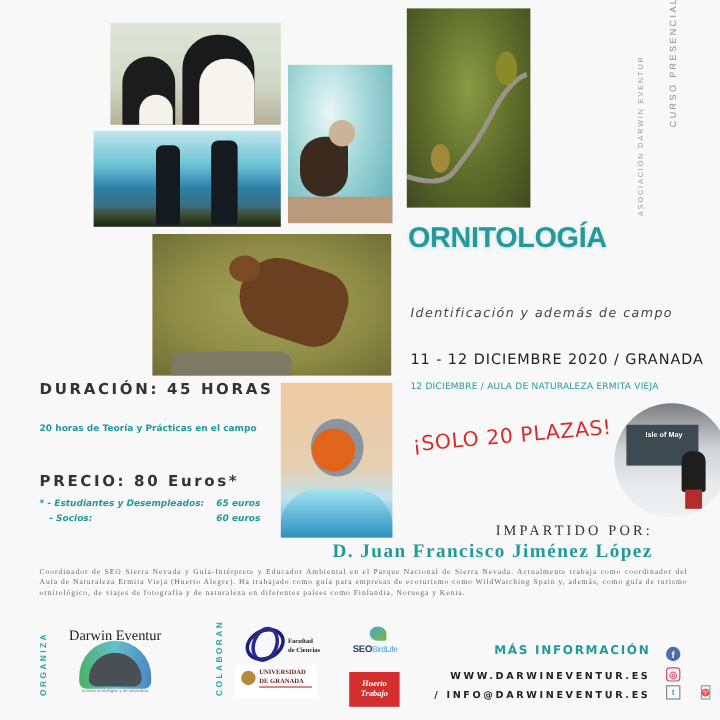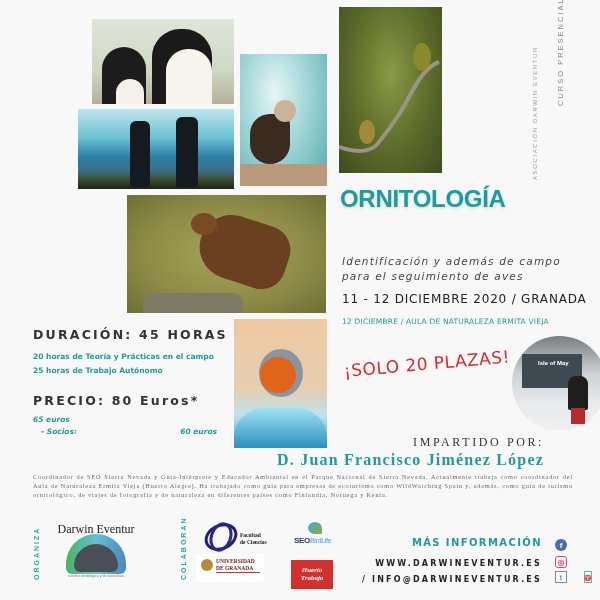--- a/index.html
+++ b/index.html
@@ -55,21 +55,21 @@
   .v-organiza { left:33px; top:580px; font-size:7px; letter-spacing:2px; color:#2aa6a6; font-weight:bold; }
   .v-colaboran { left:180px; top:580px; font-size:7px; letter-spacing:2px; color:#2aa6a6; font-weight:bold; }
 
   
   .title { position:absolute; left:340px; top:184px; font-family:"Liberation Sans", sans-serif; font-weight:bold; font-size:24px; line-height:29px; color:#23999b; letter-spacing:-0.3px; text-shadow:0 1px 3px rgba(35,153,155,0.25); }
   .subtitle { position:absolute; left:342px; top:254px; font-size:10.5px; line-height:15px; font-style:italic; letter-spacing:1.2px; color:#444; font-family:"DejaVu Sans", sans-serif; font-weight:300; }
   .dates { position:absolute; left:342px; top:292px; font-size:12px; letter-spacing:0.8px; color:#222; font-family:"DejaVu Sans", sans-serif;text-align:right; }
   .date-lines { position:absolute; left:342px; top:316px; font-size:7.5px; line-height:11px; color:#23999b; font-family:"DejaVu Sans", sans-serif; letter-spacing:0.2px; }
 
   
-  .dur-title { position:absolute; left:33px; top:327px; font-size:12.5px; font-weight:bold; letter-spacing:2.2px; color:#333; font-family:"DejaVu Sans", sans-serif; }
+  .dur-title { position:absolute; left:33px; top:316px; font-size:12.5px; font-weight:bold; letter-spacing:2.2px; color:#333; font-family:"DejaVu Sans", sans-serif; }
   .dur-lines { position:absolute; left:33px; top:350px; font-size:7.5px; line-height:14px; color:#23999b; font-weight:bold; font-family:"DejaVu Sans", sans-serif; }
   .price-title { position:absolute; left:33px; top:393px; font-size:12.5px; font-weight:bold; letter-spacing:2.2px; color:#333; font-family:"DejaVu Sans", sans-serif; }
   .price-table { position:absolute; left:33px; top:414px; width:184px; font-size:7.5px; line-height:12px; color:#23999b; font-weight:bold; font-style:italic; font-family:"DejaVu Sans", sans-serif; }
   .price-row { display:flex; justify-content:space-between; }
 
   
   .plazas { position:absolute; left:344px; top:361px; font-size:17px; letter-spacing:0.5px; color:#d92a2a; font-family:"DejaVu Sans", sans-serif; transform:rotate(-5deg); transform-origin:left center; }
 
   .impartido { position:absolute; right:56px; top:435px; font-family:"Liberation Serif", serif; font-size:12px; letter-spacing:2.6px; color:#333; }
   .teacher { position:absolute; right:56px; top:451px; font-family:"Liberation Serif", serif; font-size:16px; letter-spacing:1.2px; color:#23999b; font-weight:bold; }
@@ -153,36 +153,35 @@
   <div class="sign-t">Isle of May</div>
   <div class="man"></div>
     <div class="legs"></div>
 </div>
 
 <div class="title">
   <div>ORNITOLOGÍA</div>
 </div>
 <div class="subtitle">
   <div>Identificación y además de campo</div>
-  <div>para el seguimiento de aves</div>
 </div>
 <div class="dates">11 - 12 DICIEMBRE 2020 / GRANADA</div>
 <div class="date-lines">
   <div>12 DICIEMBRE / AULA DE NATURALEZA ERMITA VIEJA</div>
 </div>
 
 <div class="dur-title">DURACIÓN: 45 HORAS</div>
 <div class="dur-lines">
   <div>20 horas de Teoría y Prácticas en el campo</div>
-  <div>25 horas de Trabajo Autónomo</div>
 </div>
 
 <div class="price-title">PRECIO: 80 Euros*</div>
 <div class="price-table">
   <div class="price-row">
+    <span>* - Estudiantes y Desempleados:</span>
     <span>65 euros</span>
   </div>
   <div class="price-row">
     <span style="padding-left:8px">   - Socios:</span>
     <span>60 euros</span>
   </div>
 </div>
 
 <div class="plazas">¡SOLO 20 PLAZAS!</div>
 

